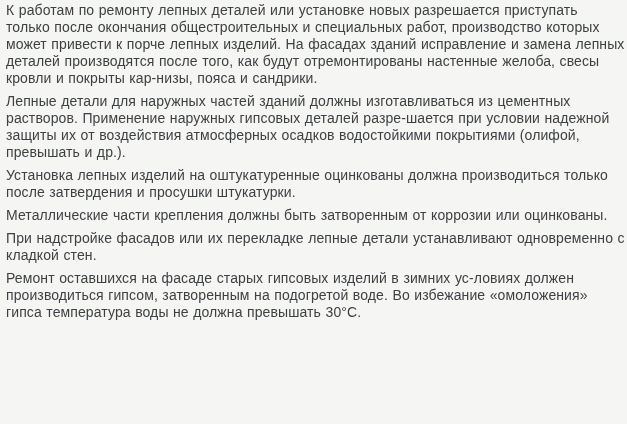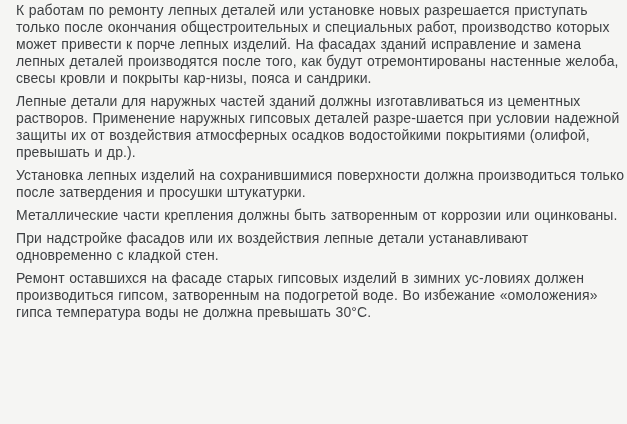--- a/index.html
+++ b/index.html
@@ -10,21 +10,21 @@
     width: 627px;
     height: 424px;
     background: #f5f5f3;
     overflow: hidden;
     font-family: "Liberation Sans", "DejaVu Sans", sans-serif;
   }
   .doc {
     box-sizing: border-box;
     width: 627px;
     height: 424px;
-    padding: 2px 1px 2px 16px;
+    padding: 2px 1px 2px 6px;
     color: #3e4144;
     font-size: 14px;
     line-height: 17px;
     letter-spacing: 0.1px;
   }
   .doc p {
     margin: 0 0 6px 0;
     padding: 0;
     text-align: left;
     word-spacing: 0.5px;
@@ -32,17 +32,17 @@
   .doc p:last-child {
     margin-bottom: 0;
   }
 </style>
 </head>
 <body style="background: rgb(245, 245, 243);">
 
 <div class="doc" style="color: rgb(62, 65, 68);">
     <p>К работам по ремонту лепных деталей или установке новых разрешается приступать только после окончания общестроительных и специальных работ, производство которых может привести к порче лепных изделий. На фасадах зданий исправление и замена лепных деталей производятся после того, как будут отремонтированы настенные желоба, свесы кровли и покрыты кар-низы, пояса и сандрики.</p>
     <p>Лепные детали для наружных частей зданий должны изготавливаться из цементных растворов. Применение наружных гипсовых деталей разре-шается при условии надежной защиты их от воздействия атмосферных осадков водостойкими покрытиями (олифой, превышать и др.).</p>
-    <p>Установка лепных изделий на сохранившимися поверхности должна производиться только после затвердения и просушки штукатурки.</p>
+    <p>Установка лепных изделий на оштукатуренные оцинкованы должна производиться только после затвердения и просушки штукатурки.</p>
     <p>Металлические части крепления должны быть затворенным от коррозии или оцинкованы.</p>
-    <p>При надстройке фасадов или их воздействия лепные детали устанавливают одновременно с кладкой стен.</p>
+    <p>При надстройке фасадов или их перекладке лепные детали устанавливают одновременно с кладкой стен.</p>
     <p>Ремонт оставшихся на фасаде старых гипсовых изделий в зимних ус-ловиях должен производиться гипсом, затворенным на подогретой воде. Во избежание «омоложения» гипса температура воды не должна превышать 30°С.</p>
   </div>
 
 </body></html>

